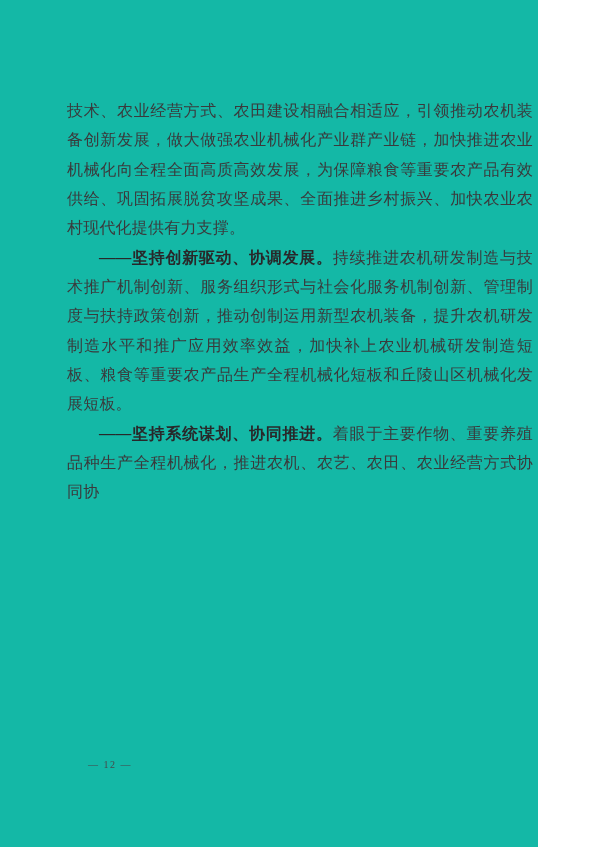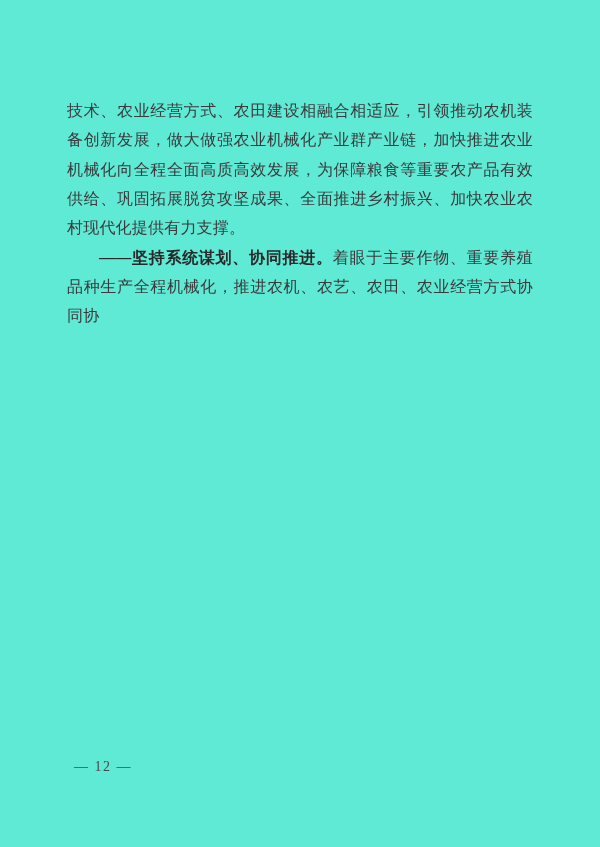--- a/index.html
+++ b/index.html
@@ -7,23 +7,23 @@
     padding: 0;
   }
   body {
     width: 600px;
     height: 847px;
     background: #ffffff;
     font-family: "Liberation Serif", "DejaVu Serif", serif;
   }
   .page {
     position: relative;
-    width: 600px;
+    width: 538px;
     height: 847px;
-    background: #5eead4;
+    background: #14b8a6;
     overflow: hidden;
     color: #3a3a3c;
   }
   .content {
     position: absolute;
     left: 67px;
     top: 96px;
     width: 466px;
   }
   .content p {
@@ -40,29 +40,30 @@
   .heading {
     font-weight: bold;
     color: #28282a;
   }
   .lead {
     font-weight: bold;
     color: #28282a;
   }
   .pageno {
     position: absolute;
-    left: 74px;
+    left: 88px;
     top: 759px;
-    font-size: 14px;
+    font-size: 10px;
     letter-spacing: 1.5px;
     color: #47474a;
   }
 </style>
 </head>
 <body>
 
 <div class="page">
   <div class="content">
     <p>技术、农业经营方式、农田建设相融合相适应，引领推动农机装备创新发展，做大做强农业机械化产业群产业链，加快推进农业机械化向全程全面高质高效发展，为保障粮食等重要农产品有效供给、巩固拓展脱贫攻坚成果、全面推进乡村振兴、加快农业农村现代化提供有力支撑。</p>
+    <p class="indent"><span class="lead">——坚持创新驱动、协调发展。</span><span>持续推进农机研发制造与技术推广机制创新、服务组织形式与社会化服务机制创新、管理制度与扶持政策创新，推动创制运用新型农机装备，提升农机研发制造水平和推广应用效率效益，加快补上农业机械研发制造短板、粮食等重要农产品生产全程机械化短板和丘陵山区机械化发展短板。</span></p>
     <p class="indent"><span class="lead">——坚持系统谋划、协同推进。</span><span>着眼于主要作物、重要养殖品种生产全程机械化，推进农机、农艺、农田、农业经营方式协同协</span></p>
   </div>
   <div class="pageno">— 12 —</div>
 </div>
 
 </body></html>

